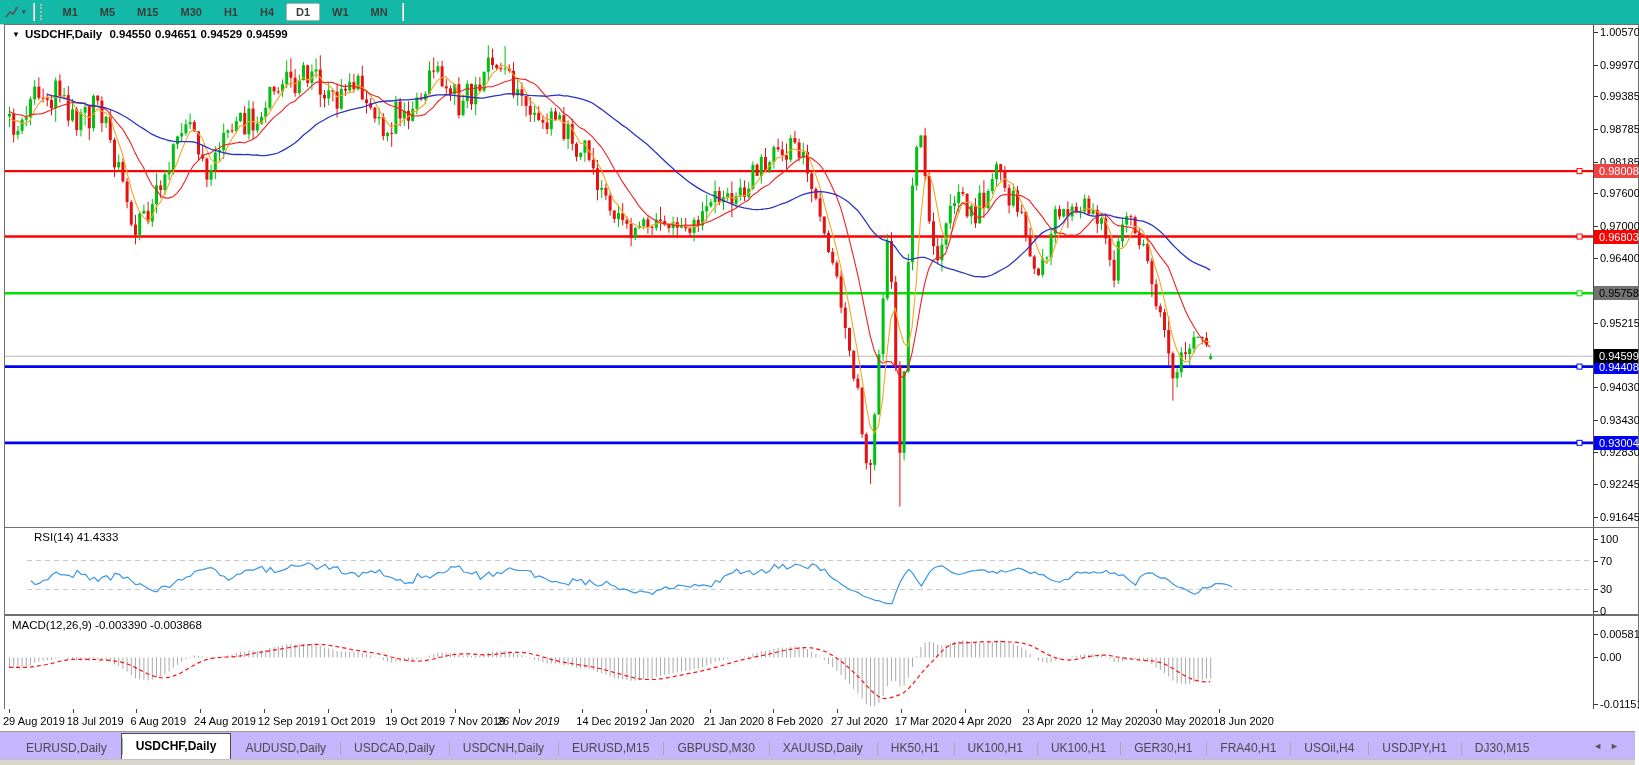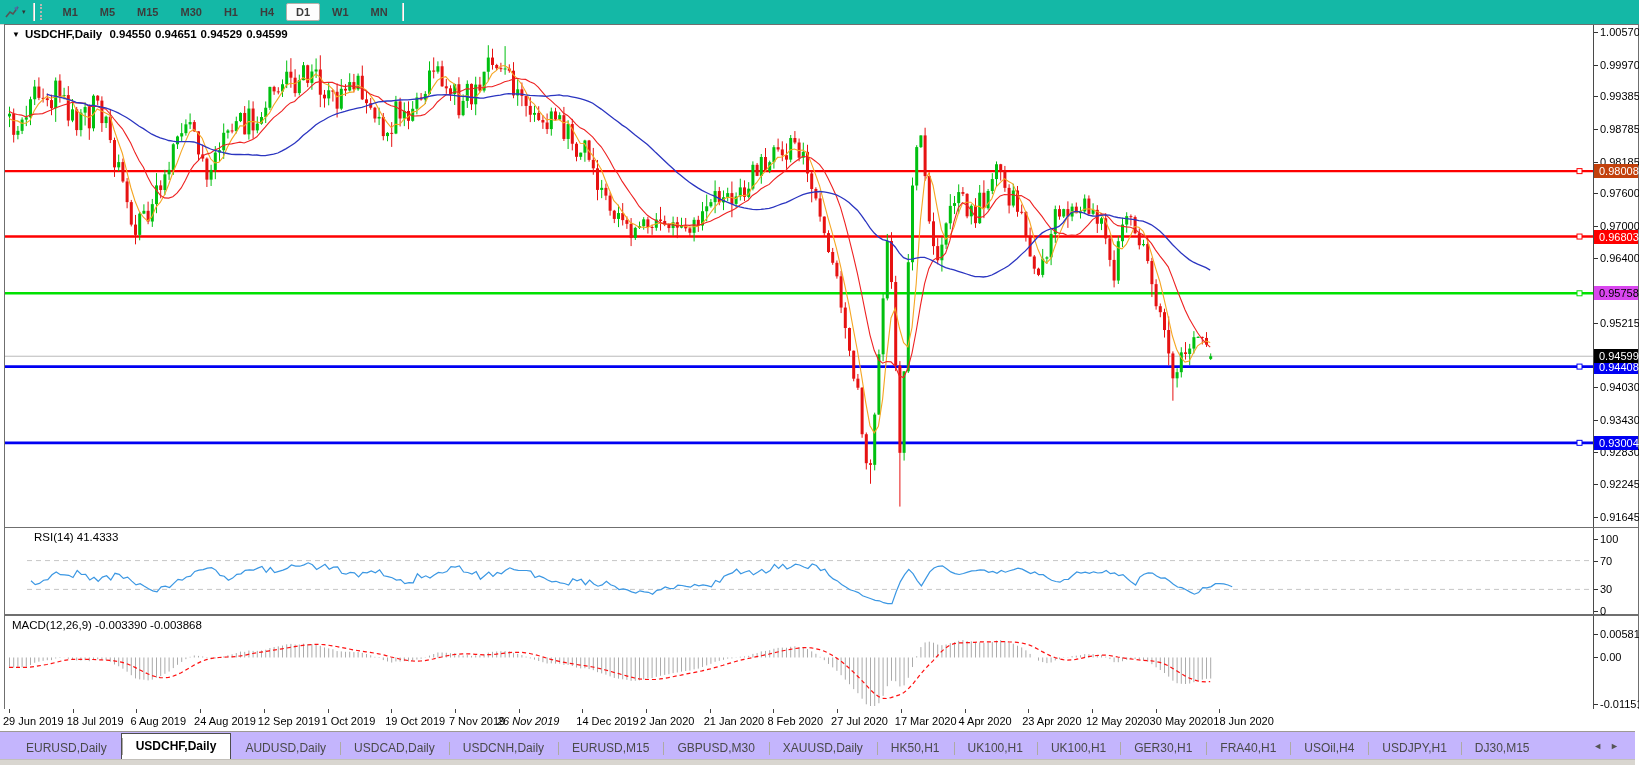--- a/index.html
+++ b/index.html
@@ -678,23 +678,23 @@
       <div class="ytick" style="top: 130.506px;">0.98185<i></i></div>
       <div class="ytick" style="top: 162.271px;">0.97600<i></i></div>
       <div class="ytick" style="top: 194.851px;">0.97000<i></i></div>
       <div class="ytick" style="top: 227.431px;">0.96400<i></i></div>
       <div class="ytick" style="top: 291.776px;">0.95215<i></i></div>
       <div class="ytick" style="top: 356.122px;">0.94030<i></i></div>
       <div class="ytick" style="top: 388.702px;">0.93430<i></i></div>
       <div class="ytick" style="top: 421.282px;">0.92830<i></i></div>
       <div class="ytick" style="top: 453.048px;">0.92245<i></i></div>
       <div class="ytick" style="top: 485.627px;">0.91645<i></i></div>
-      <div class="badge" style="top: 139.117px; background: #c2410c; color: rgb(255, 255, 255);">0.98008</div>
+      <div class="badge" style="top: 139.117px; background: #ef4444; color: rgb(255, 255, 255);">0.98008</div>
       <div class="badge" style="top: 204.548px; background: rgb(254, 0, 0); color: rgb(255, 255, 255);">0.96803</div>
-      <div class="badge" style="top: 261.292px; background: #d946ef; color: rgb(0, 0, 0);">0.95758</div>
+      <div class="badge" style="top: 261.292px; background: #737373; color: rgb(0, 0, 0);">0.95758</div>
       <div class="badge" style="top: 334.597px; background: rgb(0, 0, 242); color: rgb(255, 255, 255);">0.94408</div>
       <div class="badge" style="top: 410.834px; background: rgb(0, 0, 242); color: rgb(255, 255, 255);">0.93004</div>
       <div class="badge" style="top: 324.225px; background: rgb(0, 0, 0); color: rgb(255, 255, 255);">0.94599</div>
     </div>
 </div>
 
 <div class="panel panel-rsi">
   <div class="plot">
     <div class="pane-label">RSI(14) 41.4333</div>
     <svg id="svg-rsi" width="1589" height="84">
@@ -1007,21 +1007,21 @@
   </div>
   <div class="yaxis" id="axis-macd">
       <div class="ytick" style="top: 12px;">0.005818<i></i></div>
       <div class="ytick" style="top: 35.4976px;">0.00<i></i></div>
       <div class="ytick" style="top: 82px;">-0.011514<i></i></div>
     </div>
 </div>
 
 <div class="dateaxis" id="dateaxis">
     <div class="dtick" style="left: 5px;"></div>
-    <div class="dlabel" style="left: -1px;">29 Jun 2019</div>
+    <div class="dlabel" style="left: -1px;">29 Aug 2019</div>
     <div class="dtick" style="left: 68.7px;"></div>
     <div class="dlabel" style="left: 62.7px;">18 Jul 2019</div>
     <div class="dtick" style="left: 132.4px;"></div>
     <div class="dlabel" style="left: 126.4px;">6 Aug 2019</div>
     <div class="dtick" style="left: 196.1px;"></div>
     <div class="dlabel" style="left: 190.1px;">24 Aug 2019</div>
     <div class="dtick" style="left: 259.8px;"></div>
     <div class="dlabel" style="left: 253.8px;">12 Sep 2019</div>
     <div class="dtick" style="left: 323.5px;"></div>
     <div class="dlabel" style="left: 317.5px;">1 Oct 2019</div>

